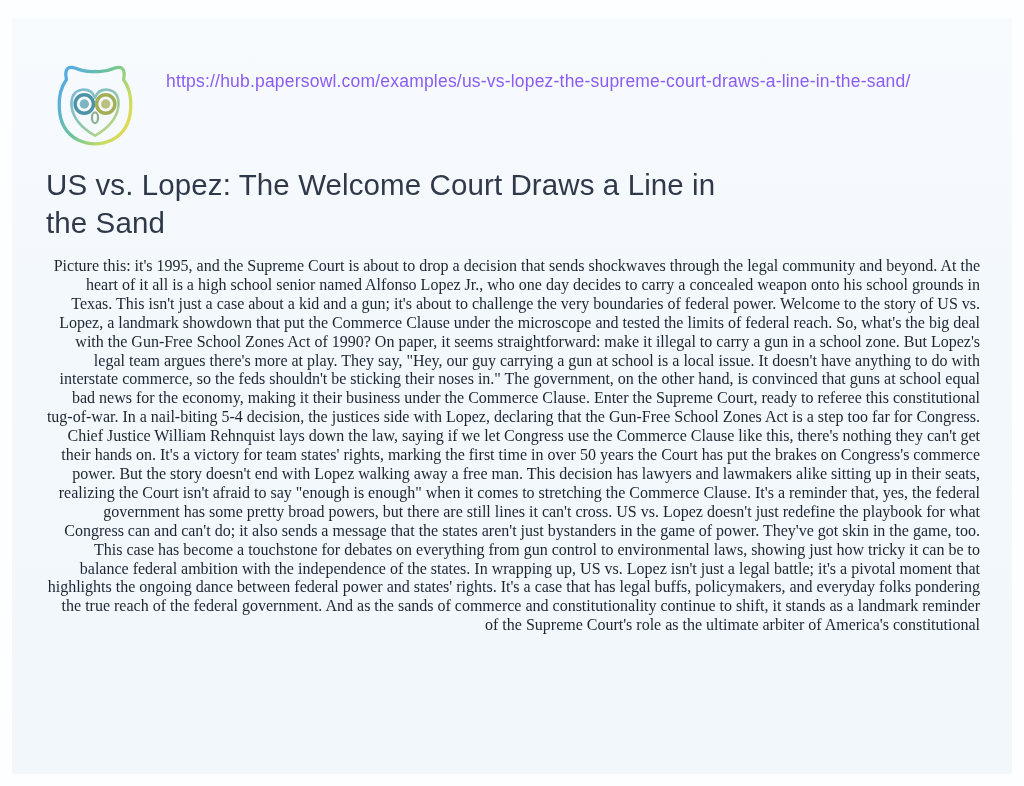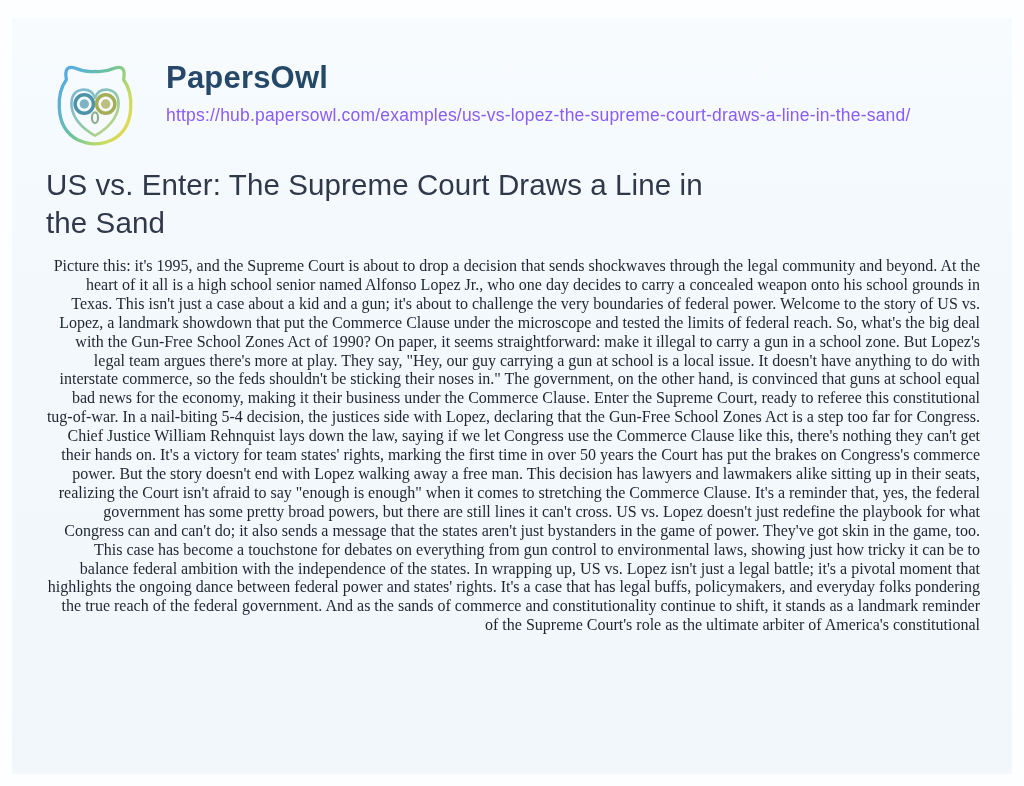--- a/index.html
+++ b/index.html
@@ -97,20 +97,19 @@
       <circle cx="39.5" cy="50" r="9" fill="none" stroke="#4d93a8" stroke-width="3.4"></circle>
       <circle cx="39.5" cy="50" r="4.6" fill="#6aa8b8" opacity="0.85"></circle>
 
       <circle cx="60.5" cy="50" r="9" fill="none" stroke="#a3ae55" stroke-width="3.4"></circle>
       <circle cx="60.5" cy="50" r="4.6" fill="#b0b468" opacity="0.85"></circle>
 
       <ellipse cx="50" cy="63.5" rx="3" ry="5.2" fill="none" stroke="#8fae8f" stroke-width="2.2"></ellipse>
     </svg>
   </div>
   <div class="header-text">
-    <div class="brand">PapersOwl</div>
     <a class="url" href="#">https://hub.papersowl.com/examples/us-vs-lopez-the-supreme-court-draws-a-line-in-the-sand/</a>
   </div>
 </div>
 
-<h1 class="title" style="margin:0;">US vs. Enter: The Supreme Court Draws a Line in the Sand</h1>
+<h1 class="title" style="margin:0;">US vs. Lopez: The Welcome Court Draws a Line in the Sand</h1>
 
 <div class="body-text">Picture this: it's 1995, and the Supreme Court is about to drop a decision that sends shockwaves through the legal community and beyond. At the heart of it all is a high school senior named Alfonso Lopez Jr., who one day decides to carry a concealed weapon onto his school grounds in Texas. This isn't just a case about a kid and a gun; it's about to challenge the very boundaries of federal power. Welcome to the story of US vs. Lopez, a landmark showdown that put the Commerce Clause under the microscope and tested the limits of federal reach. So, what's the big deal with the Gun-Free School Zones Act of 1990? On paper, it seems straightforward: make it illegal to carry a gun in a school zone. But Lopez's legal team argues there's more at play. They say, "Hey, our guy carrying a gun at school is a local issue. It doesn't have anything to do with interstate commerce, so the feds shouldn't be sticking their noses in." The government, on the other hand, is convinced that guns at school equal bad news for the economy, making it their business under the Commerce Clause. Enter the Supreme Court, ready to referee this constitutional tug-of-war. In a nail-biting 5-4 decision, the justices side with Lopez, declaring that the Gun-Free School Zones Act is a step too far for Congress. Chief Justice William Rehnquist lays down the law, saying if we let Congress use the Commerce Clause like this, there's nothing they can't get their hands on. It's a victory for team states' rights, marking the first time in over 50 years the Court has put the brakes on Congress's commerce power. But the story doesn't end with Lopez walking away a free man. This decision has lawyers and lawmakers alike sitting up in their seats, realizing the Court isn't afraid to say "enough is enough" when it comes to stretching the Commerce Clause. It's a reminder that, yes, the federal government has some pretty broad powers, but there are still lines it can't cross. US vs. Lopez doesn't just redefine the playbook for what Congress can and can't do; it also sends a message that the states aren't just bystanders in the game of power. They've got skin in the game, too. This case has become a touchstone for debates on everything from gun control to environmental laws, showing just how tricky it can be to balance federal ambition with the independence of the states. In wrapping up, US vs. Lopez isn't just a legal battle; it's a pivotal moment that highlights the ongoing dance between federal power and states' rights. It's a case that has legal buffs, policymakers, and everyday folks pondering the true reach of the federal government. And as the sands of commerce and constitutionality continue to shift, it stands as a landmark reminder of the Supreme Court's role as the ultimate arbiter of America's constitutional</div>
 
 </body></html>

